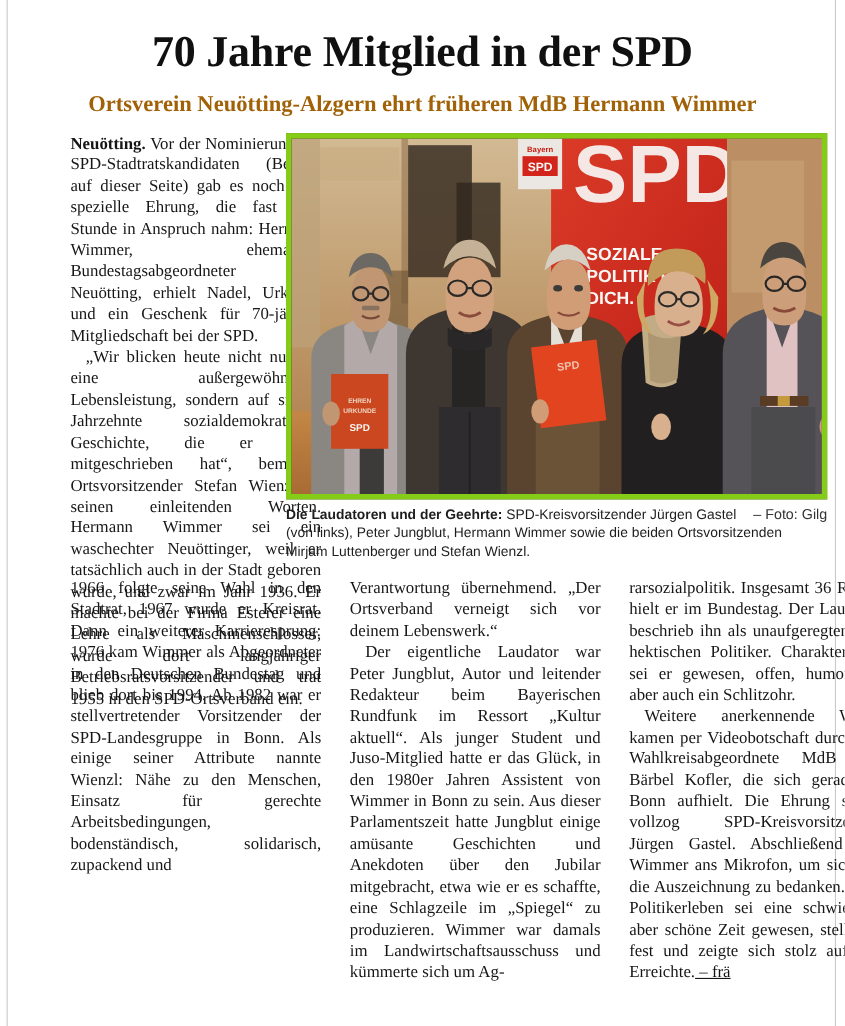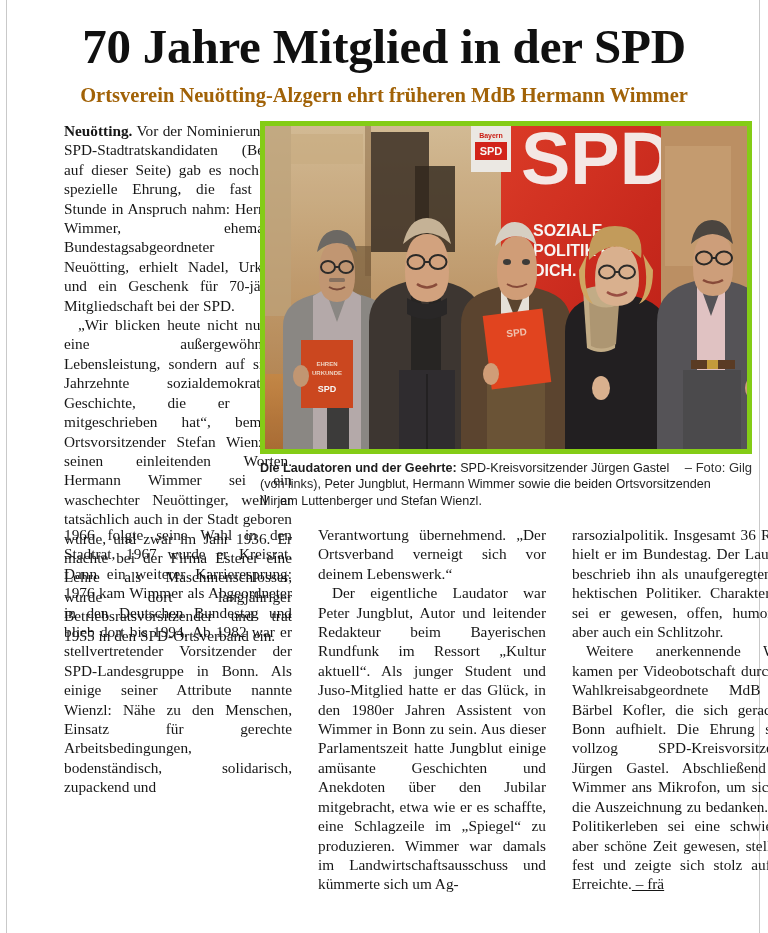--- a/index.html
+++ b/index.html
@@ -40,21 +40,21 @@
     height: 933px;
   }
 
   
   .headline {
     margin: 0;
     padding-top: 22px;
     text-align: center;
     font-family: "Liberation Serif", "DejaVu Serif", serif;
     font-weight: bold;
-    font-size: 49px;
+    font-size: 40px;
     line-height: 50px;
     letter-spacing: -0.2px;
     color: #101010;
   }
   .subheadline {
     margin: 0;
     padding-top: 11px;
     text-align: center;
     font-family: "Liberation Serif", "DejaVu Serif", serif;
     font-weight: bold;

